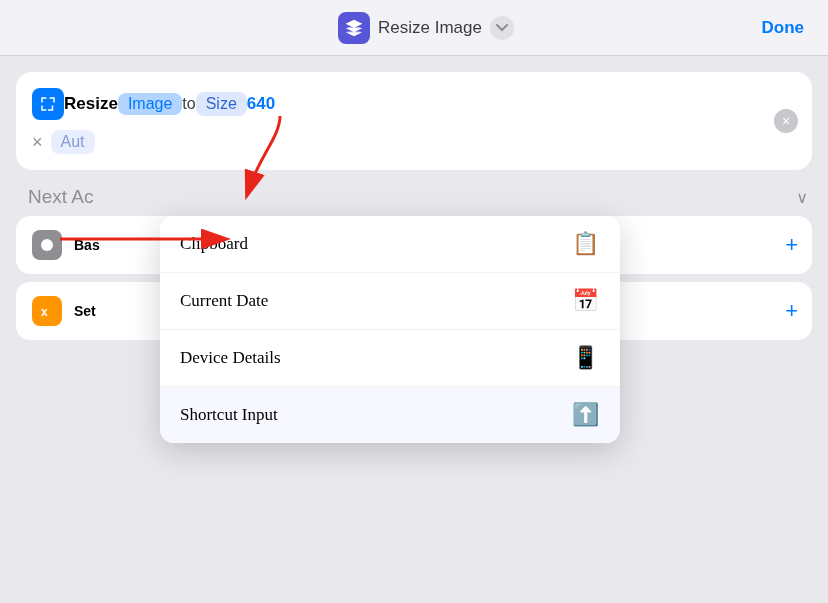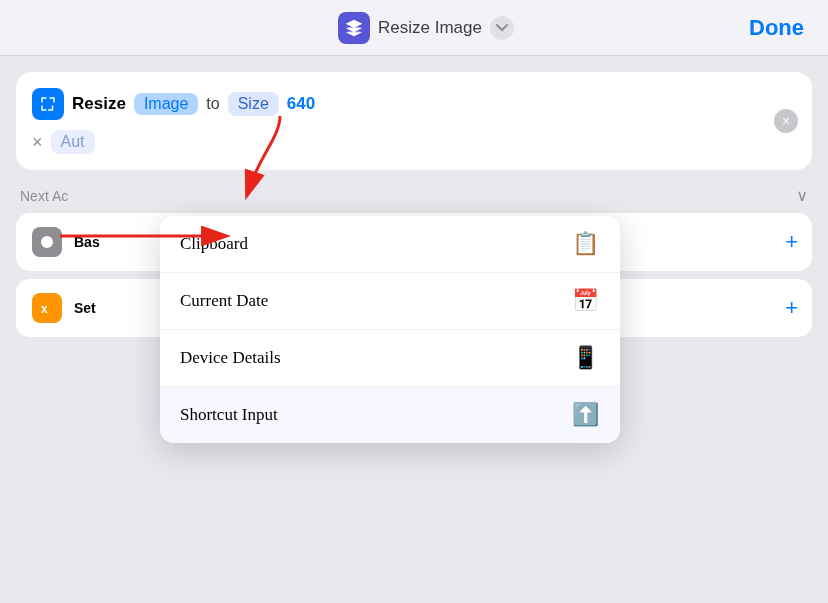--- a/index.html
+++ b/index.html
@@ -58,21 +58,21 @@
       align-items: center;
       justify-content: center;
       cursor: pointer;
     }
     .done-btn {
       position: absolute;
       right: 24px;
       background: none;
       border: none;
       color: #007aff;
-      font-size: 22px;
+      font-size: 17px;
       font-weight: 600;
       cursor: pointer;
     }
 
     
     .main-content {
       padding: 16px;
       position: relative;
     }
 
@@ -80,21 +80,20 @@
     .action-card {
       background: white;
       border-radius: 16px;
       padding: 16px 16px;
       margin-bottom: 12px;
       position: relative;
     }
     .action-row {
       display: flex;
       align-items: center;
-      gap: 8px;
       flex-wrap: wrap;
     }
     .action-icon {
       width: 32px;
       height: 32px;
       background: #007aff;
       border-radius: 8px;
       display: flex;
       align-items: center;
       justify-content: center;
@@ -226,23 +225,24 @@
     .next-action-section {
       margin-top: 4px;
     }
     .section-header {
       display: flex;
       align-items: center;
       justify-content: space-between;
       padding: 4px 4px 8px 4px;
     }
     .section-title {
-      font-size: 14px;
+      font-size: 19px;
       color: #8e8e93;
       font-weight: 500;
+      margin-left: 8px;
     }
     .chevron-down {
       color: #8e8e93;
       font-size: 16px;
     }
 
     
     .action-item {
       background: white;
       border-radius: 14px;

